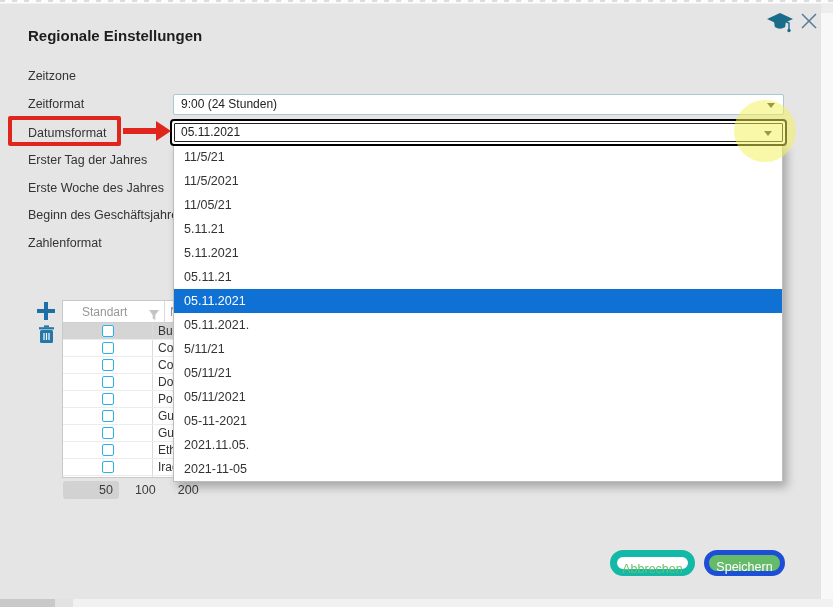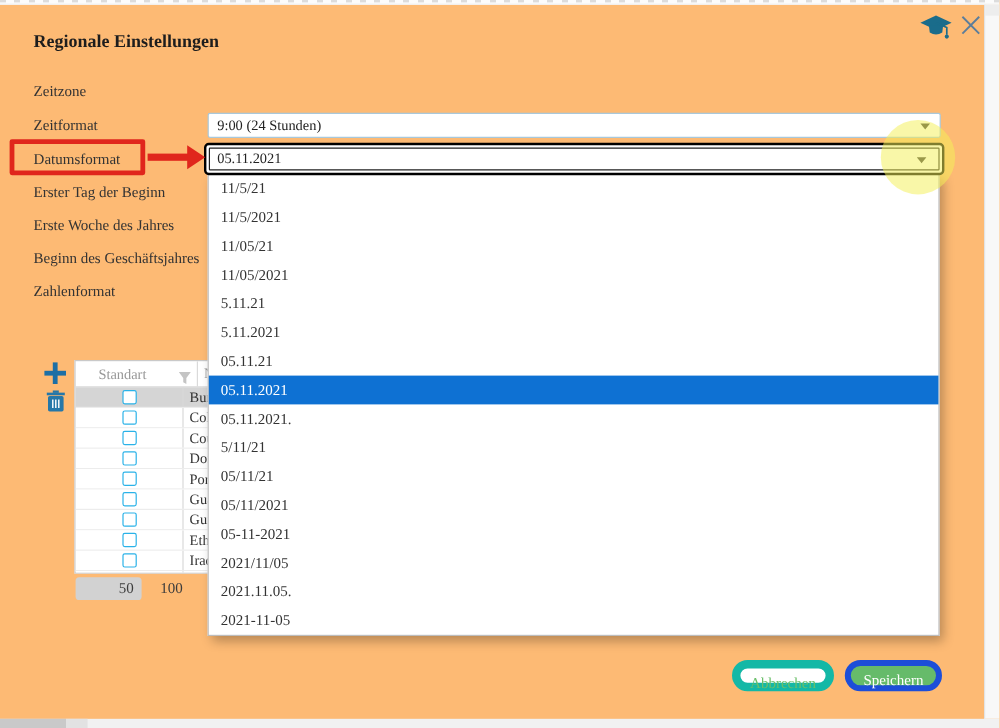--- a/index.html
+++ b/index.html
@@ -1,17 +1,17 @@
 <!DOCTYPE html>
 <html><head>
 <meta charset="utf-8">
 <style>
   * { margin:0; padding:0; box-sizing:border-box; }
   body { font-family: "Liberation Sans", sans-serif; background:#fff; }
-  .screen { position:relative; width:833px; height:607px; background:#fdba74; overflow:hidden;font-family:Liberation Serif, serif; }
+  .screen { position:relative; width:833px; height:607px; background:#e5e5e5; overflow:hidden; }
 
   
   .top-strip { position:absolute; top:0; left:0; width:833px; height:4px; background:#fcfcfc;
     background-image:repeating-linear-gradient(90deg,#dcdcdc 0 5px, transparent 5px 12px);
     background-size:100% 2px; background-repeat:no-repeat; border-bottom:1px solid #f1f1f1; }
   .right-sb { position:absolute; top:4px; right:0; width:13px; height:595px; background:#f8f8f8; border-left:1px solid #e3e3e3; }
   .right-sb .sb-arrow { position:absolute; top:0; left:0; width:12px; height:9px; background:#ededed; }
   .bottom-sb { position:absolute; left:0; bottom:0; width:833px; height:8px; background:#f1f1f1; }
   .bottom-sb .thumb { position:absolute; left:0; top:0; width:55px; height:8px; background:#c9c9c9; }
   .bottom-sb .seg { position:absolute; left:55px; top:0; width:18px; height:8px; background:#e2e2e2; }
@@ -101,51 +101,49 @@
   <div class="close-btn">
     <svg width="18" height="18" viewBox="0 0 18 18">
       <line x1="2" y1="2" x2="16" y2="16" stroke="#5b7d9b" stroke-width="1.6"></line>
       <line x1="16" y1="2" x2="2" y2="16" stroke="#5b7d9b" stroke-width="1.6"></line>
     </svg>
   </div>
 
   <div class="flabel" style="top:69px">Zeitzone</div>
   <div class="flabel" style="top:97px">Zeitformat</div>
   <div class="flabel" style="top:126px">Datumsformat</div>
-  <div class="flabel" style="top:153px">Erster Tag der Beginn</div>
+  <div class="flabel" style="top:153px">Erster Tag der Jahres</div>
   <div class="flabel" style="top:181px">Erste Woche des Jahres</div>
   <div class="flabel" style="top:208px">Beginn des Geschäftsjahres</div>
   <div class="flabel" style="top:236px">Zahlenformat</div>
 
   <div class="sel" style="top:94px">
     <span>9:00 (24 Stunden)</span>
     <span class="arr"></span>
   </div>
   <div class="sel-focus">
     <div class="inner">
       <span>05.11.2021</span>
       <span class="arr"></span>
     </div>
   </div>
 
   <div class="panel">
     <div class="opt">11/5/21</div>
     <div class="opt">11/5/2021</div>
     <div class="opt">11/05/21</div>
-    <div class="opt">11/05/2021</div>
     <div class="opt">5.11.21</div>
     <div class="opt">5.11.2021</div>
     <div class="opt">05.11.21</div>
     <div class="opt selected">05.11.2021</div>
     <div class="opt">05.11.2021.</div>
     <div class="opt">5/11/21</div>
     <div class="opt">05/11/21</div>
     <div class="opt">05/11/2021</div>
     <div class="opt">05-11-2021</div>
-    <div class="opt">2021/11/05</div>
     <div class="opt">2021.11.05.</div>
     <div class="opt">2021-11-05</div>
   </div>
 
   <div class="tool-plus">
     <svg width="22" height="22" viewBox="0 0 22 22">
       <rect x="9" y="2" width="4" height="18" fill="#1d6fa5"></rect>
       <rect x="2" y="9" width="18" height="4" fill="#1d6fa5"></rect>
     </svg>
   </div>

